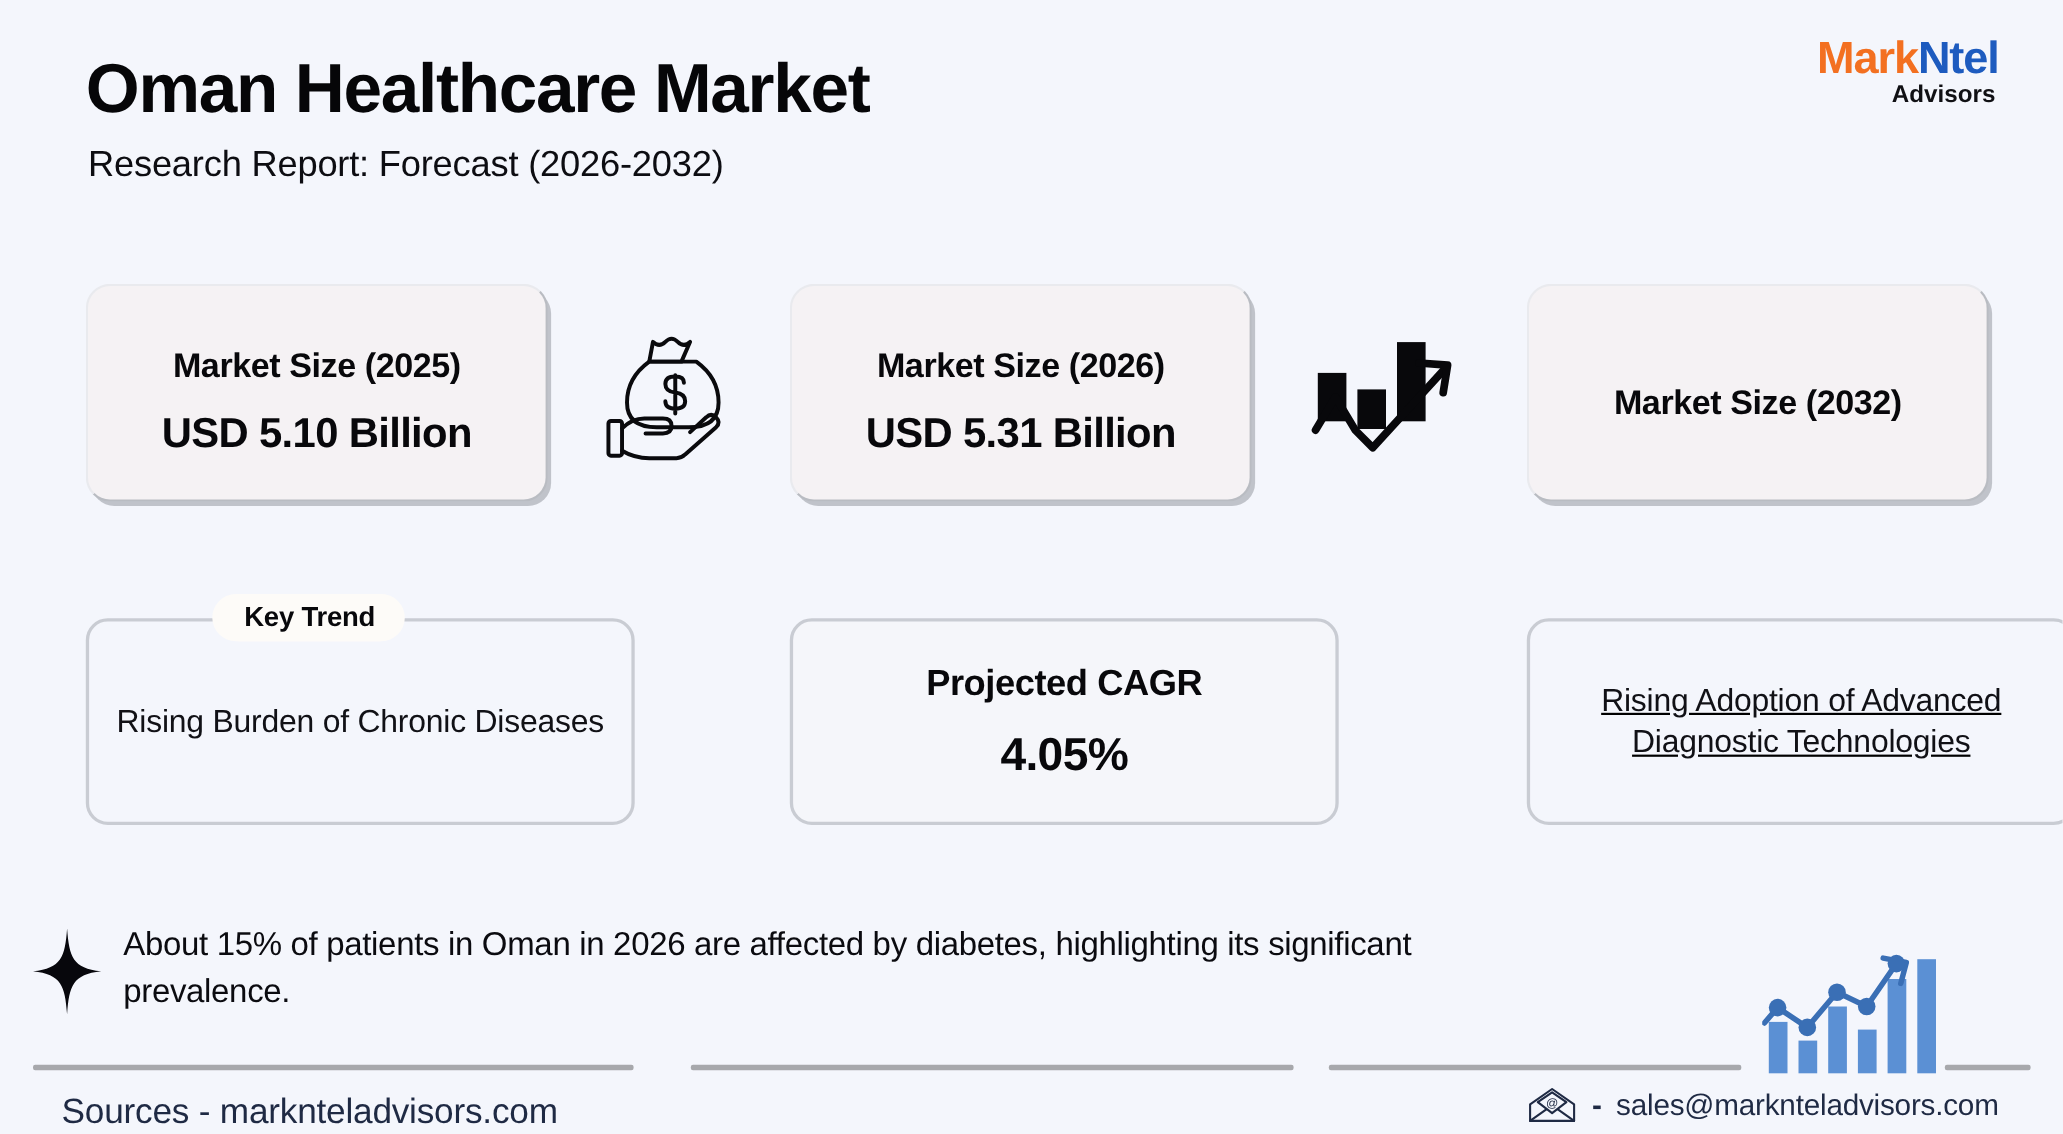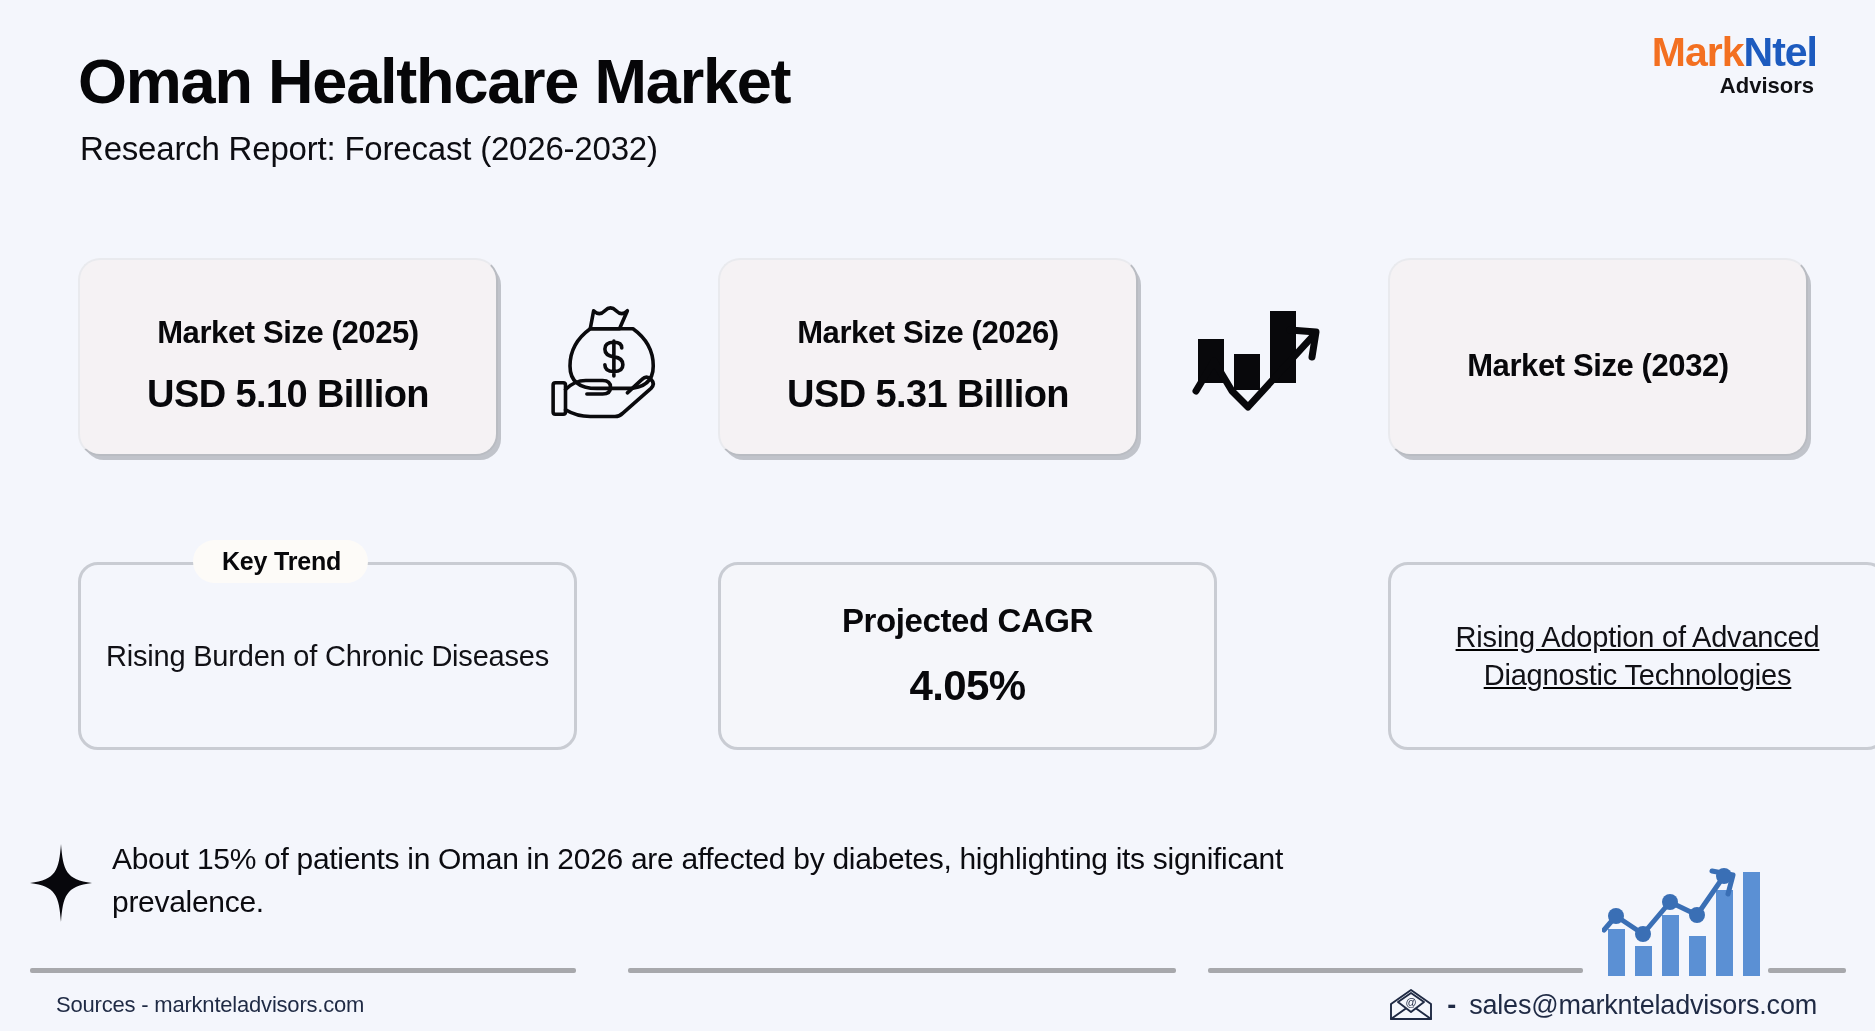--- a/index.html
+++ b/index.html
@@ -238,21 +238,21 @@
   .footbar {
     position: absolute;
     top: 988px;
     left: 0; right: 0;
     height: 43px;
   }
   .sources {
     position: absolute;
     left: 56px;
     top: 4px;
-    font-size: 22px;
+    font-size: 32px;
     font-weight: 500;
     color: #1f2a44;
     letter-spacing: -0.2px;
   }
   .email-wrap {
     position: absolute;
     right: 58px;
     top: 0px;
     display: flex;
     align-items: center;

